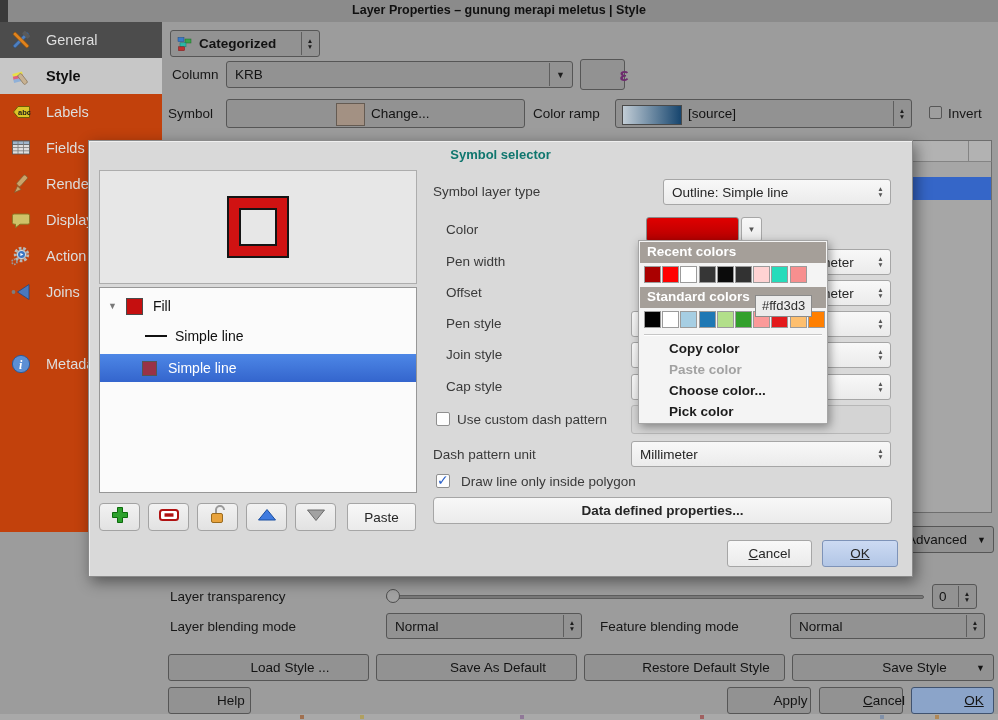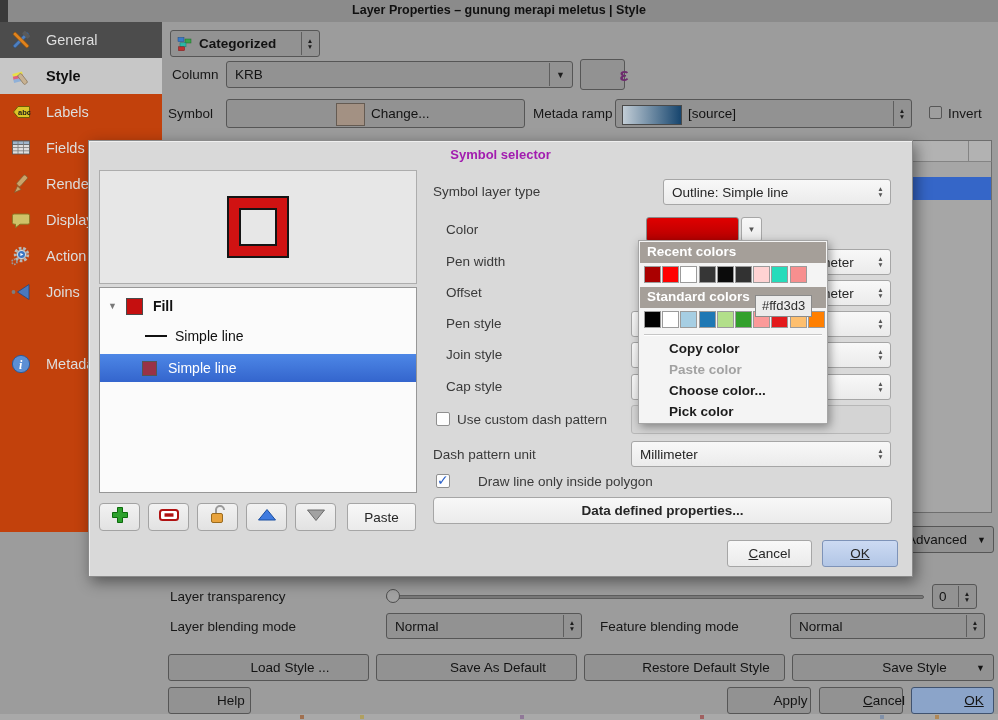--- a/index.html
+++ b/index.html
@@ -34,21 +34,21 @@
   .accel-all{text-decoration:underline;}
   .ok-dim{background:#8ba4c9;border-color:#41536f;}
   
   .cb-dim{width:13px;height:13px;background:#9e9e9e;border:1px solid #575757;border-radius:2px;box-sizing:border-box;}
   .cb{width:14px;height:14px;background:#fdfdfd;border:1px solid #8f8f8f;border-radius:2px;box-sizing:border-box;
       position:relative;}
   .cb .check{position:absolute;left:0px;top:-3px;font-size:14px;font-weight:bold;color:#2b61c9;}
   
   .dialog{left:88px;top:140px;width:825px;height:437px;background:#d9d9d9;border:1px solid #8a8a8a;
           box-shadow:3px 5px 14px rgba(0,0,0,.45), inset 1px 1px 0 #efefef;box-sizing:border-box;}
-  .dlg-title{position:absolute;left:0;right:0;top:6px;text-align:center;font-size:13px;font-weight:bold;color:#a21caf;}
+  .dlg-title{position:absolute;left:0;right:0;top:6px;text-align:center;font-size:13px;font-weight:bold;color:#0f766e;}
   .dlg-label{position:absolute;font-size:13.5px;color:#3a3a3a;white-space:nowrap;}
   .ctl{position:absolute;background:linear-gradient(#f8f8f8,#ebebeb);border:1px solid #a6a6a6;border-radius:3px;
        box-sizing:border-box;font-size:13.5px;color:#262626;}
   .spin{position:absolute;right:2px;top:0;bottom:0;width:15px;display:flex;flex-direction:column;
         align-items:center;justify-content:center;font-size:6.5px;line-height:6px;color:#555;}
   .lightbtn{display:flex;align-items:center;justify-content:center;}
   .ok-btn{background:linear-gradient(#ccdaf2,#b2c6e6);border-color:#7e93b8;}
   
   .preview{position:absolute;left:10px;top:29px;width:318px;height:114px;background:#e7e7e7;
            border:1px solid #adadad;display:flex;align-items:center;justify-content:center;box-sizing:border-box;}
@@ -209,21 +209,21 @@
   <div class="abs dimctl" style="left:580px;top:59px;width:29px;height:31px;display:flex;align-items:center;justify-content:center">
     <span style="font-size:19px;font-weight:bold;color:#6e2a6e">ε</span>
   </div>
 
   <span class="abs dimlabel" style="left:168px;top:106px">Symbol</span>
   <div class="abs dimctl" style="left:226px;top:99px;width:299px;height:29px">
     <span class="abs" style="left:109px;top:3px;width:27px;height:21px;background:#a39183;border:1px solid #655b52"></span>
     <span class="combo-text" style="left:144px">Change...</span>
   </div>
 
-  <span class="abs dimlabel" style="left:533px;top:106px">Metada ramp</span>
+  <span class="abs dimlabel" style="left:533px;top:106px">Color ramp</span>
   <div class="abs dimctl" style="left:615px;top:99px;width:297px;height:29px">
     <span class="abs" style="left:6px;top:5px;width:58px;height:18px;background:linear-gradient(90deg,#c2cdd6,#16456e);border:1px solid #4a4a4a"></span>
     <span class="combo-text" style="left:72px">[source]</span>
     <span class="dimspin">
         <span>▲</span>
         <span>▼</span>
       </span>
   </div>
   <span class="abs cb-dim" style="left:929px;top:106px"></span>
   <span class="abs dimlabel" style="left:948px;top:106px">Invert</span>
@@ -291,21 +291,21 @@
     <span class="dlg-title">Symbol selector</span>
 
     <div class="preview">
       <div class="sym-square" style="border-color: rgb(208, 18, 18);"></div>
     </div>
 
     <div class="tree">
       <div class="tree-row" style="top:6px">
         <span style="margin-left:8px;font-size:9px;color:#787878">▼</span>
         <span class="swatch-box" style="width: 17px; height: 17px; margin-left: 9px; background: rgb(197, 15, 15);"></span>
-        <span style="margin-left:10px;font-weight:bold">Fill</span>
+        <span style="margin-left:10px;font-weight:normal">Fill</span>
       </div>
       <div class="tree-row" style="top:36px">
         <span style="margin-left:45px;width:22px;height:2px;background:#111;display:inline-block"></span>
         <span style="margin-left:8px">Simple line</span>
       </div>
       <div class="tree-row sel" style="top:66px">
         <span class="swatch-box" style="width: 15px; height: 15px; margin-left: 42px; border-color: rgb(85, 85, 85); background: rgb(153, 50, 71);"></span>
         <span style="margin-left:11px">Simple line</span>
       </div>
     </div>
@@ -405,21 +405,21 @@
       <span class="combo-text">Millimeter</span>
       <span class="spin">
           <span>▲</span>
           <span>▼</span>
         </span>
     </div>
 
     <span class="cb" style="position:absolute;left:347px;top:333px">
         <span class="check">✓</span>
       </span>
-    <span class="dlg-label" style="left:389px;top:333px">Draw line only inside polygon</span>
+    <span class="dlg-label" style="left:372px;top:333px">Draw line only inside polygon</span>
 
     <div class="ctl lightbtn" style="left:344px;top:356px;width:459px;height:27px;border-radius:4px;font-weight:600">
       <span>Data defined properties...</span>
     </div>
 
     <div class="ctl" style="left:638px;top:399px;width:85px;height:27px;text-align:center;line-height:25px">
       <span class="accel-first" style="display:block">Cancel</span>
     </div>
     <div class="ctl ok-btn" style="left:733px;top:399px;width:76px;height:27px;text-align:center;line-height:25px">
       <span class="accel-all">OK</span>

